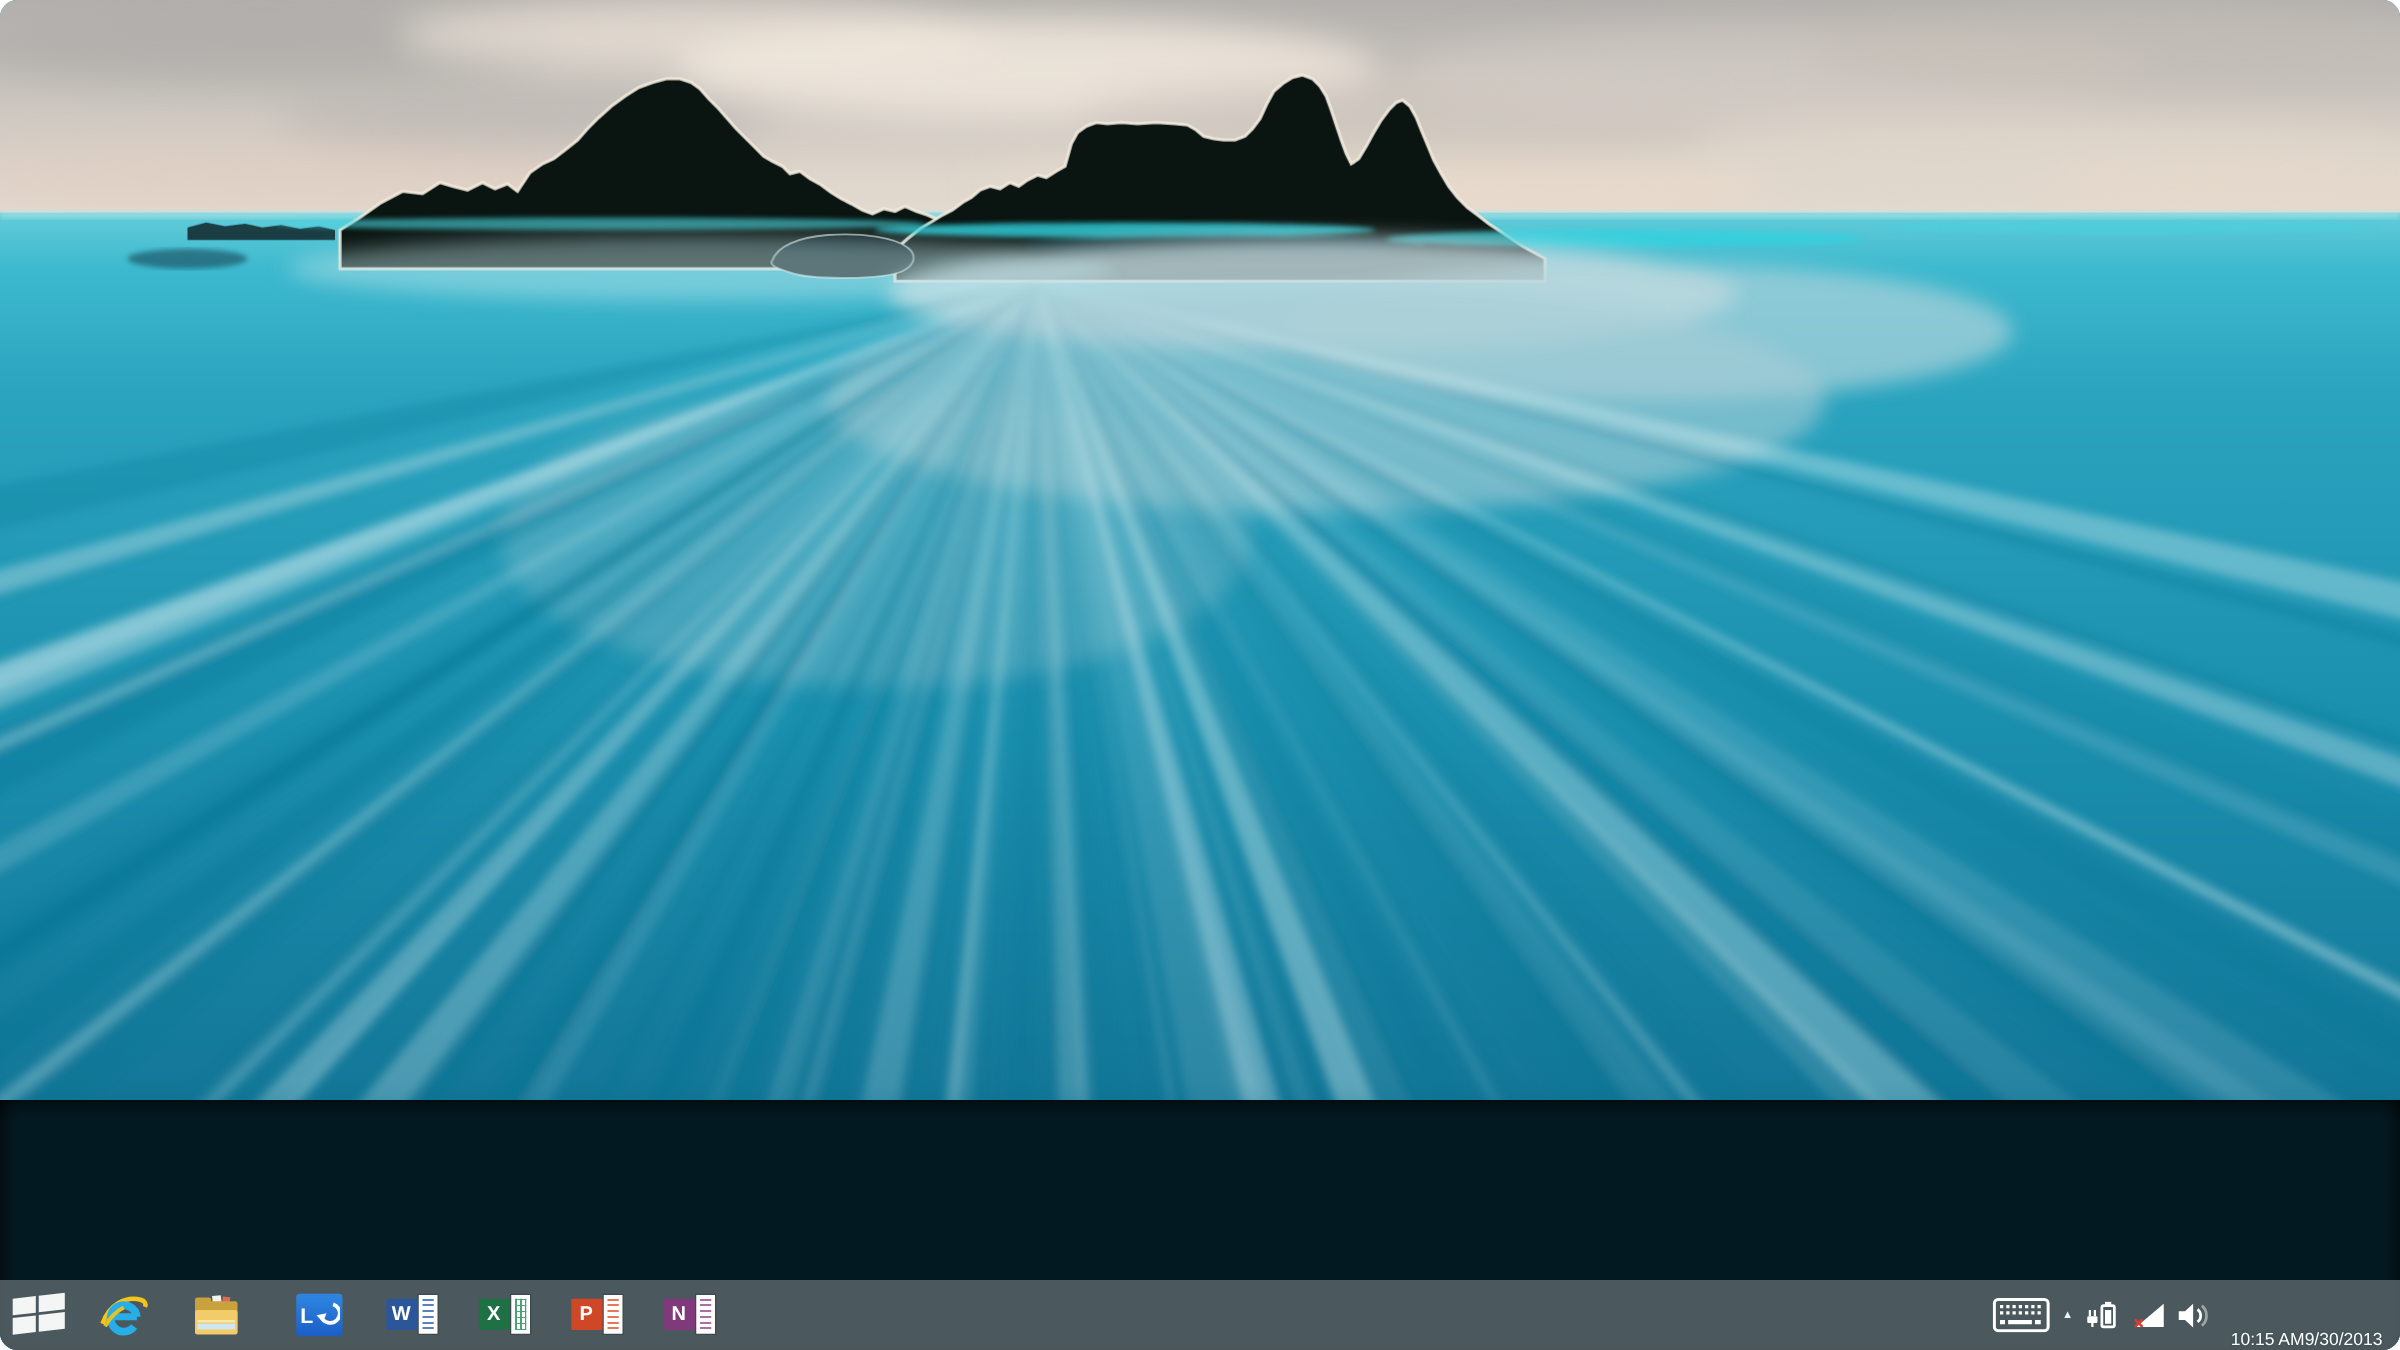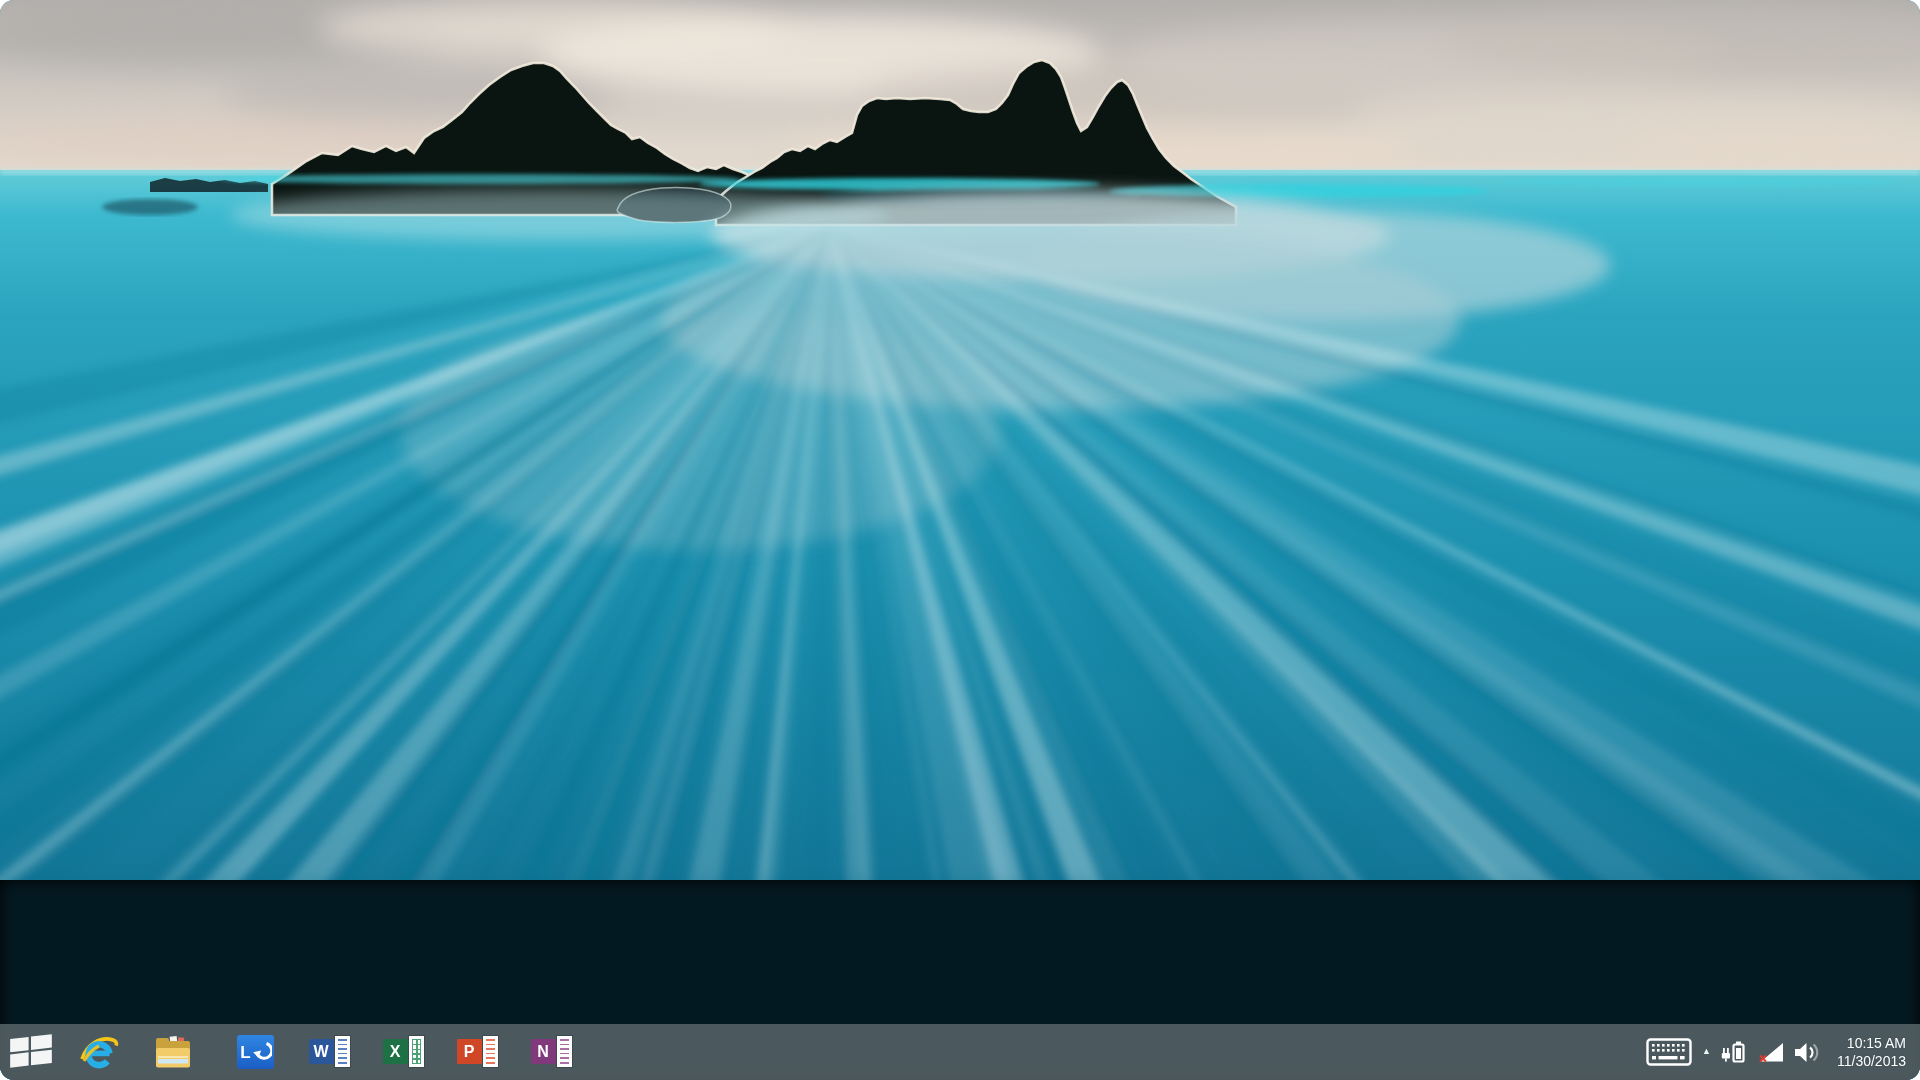--- a/index.html
+++ b/index.html
@@ -35,21 +35,21 @@
 
   
   .lync-icon{position:relative;width:37px;height:34px;border-radius:3px;
      background:linear-gradient(180deg,#2f86e2,#1b5ec6);
      display:flex;align-items:center;justify-content:center;gap:1px;}
   .lync-icon .lync-l{color:#fff;font-weight:bold;font-size:17px;line-height:1;margin-left:2px;}
 
   
   #tray{margin-left:auto;display:flex;align-items:center;gap:10px;padding-right:14px;}
   .tray-btn{background:none;border:none;padding:0;display:flex;align-items:center;justify-content:center;height:56px;cursor:default;}
-  #clock{display:flex;flex-direction:column;align-items:flex-end;justify-content:center;color:#fff;
+  #clock{display:flex;flex-direction:row;align-items:flex-end;justify-content:center;color:#fff;
      font-size:14px;line-height:18px;margin-left:6px;text-shadow:0 0 2px rgba(0,40,50,.35);}
   #chevron{color:#eef4f5;font-size:9px;line-height:1;transform:translateY(-1px);}
 </style>
 </head>
 <body>
 
 <div id="screen">
 
   <svg id="wallpaper" viewBox="0 0 1920 1080" preserveAspectRatio="none">
     <defs>
@@ -360,17 +360,17 @@
       <button class="tray-btn">
         <svg width="27" height="23" viewBox="0 0 27 23">
           <polygon points="1,8 6,8 12.5,2 12.5,21 6,15 1,15" fill="#fff"></polygon>
           <path d="M16,6.5 a6.2,6.2 0 0 1 0,10" stroke="#fff" stroke-width="2.2" fill="none"></path>
           <path d="M19.5,3.5 a10.5,10.5 0 0 1 0,16" stroke="#fff" stroke-width="2.2" fill="none" opacity="0.45"></path>
         </svg>
       </button>
 
       <button class="tray-btn" id="clock">
         <span>10:15 AM</span>
-        <span>11/30/2013</span>
+        <span>9/30/2013</span>
       </button>
     </div>
   </div>
 </div>
 
 </body></html>

